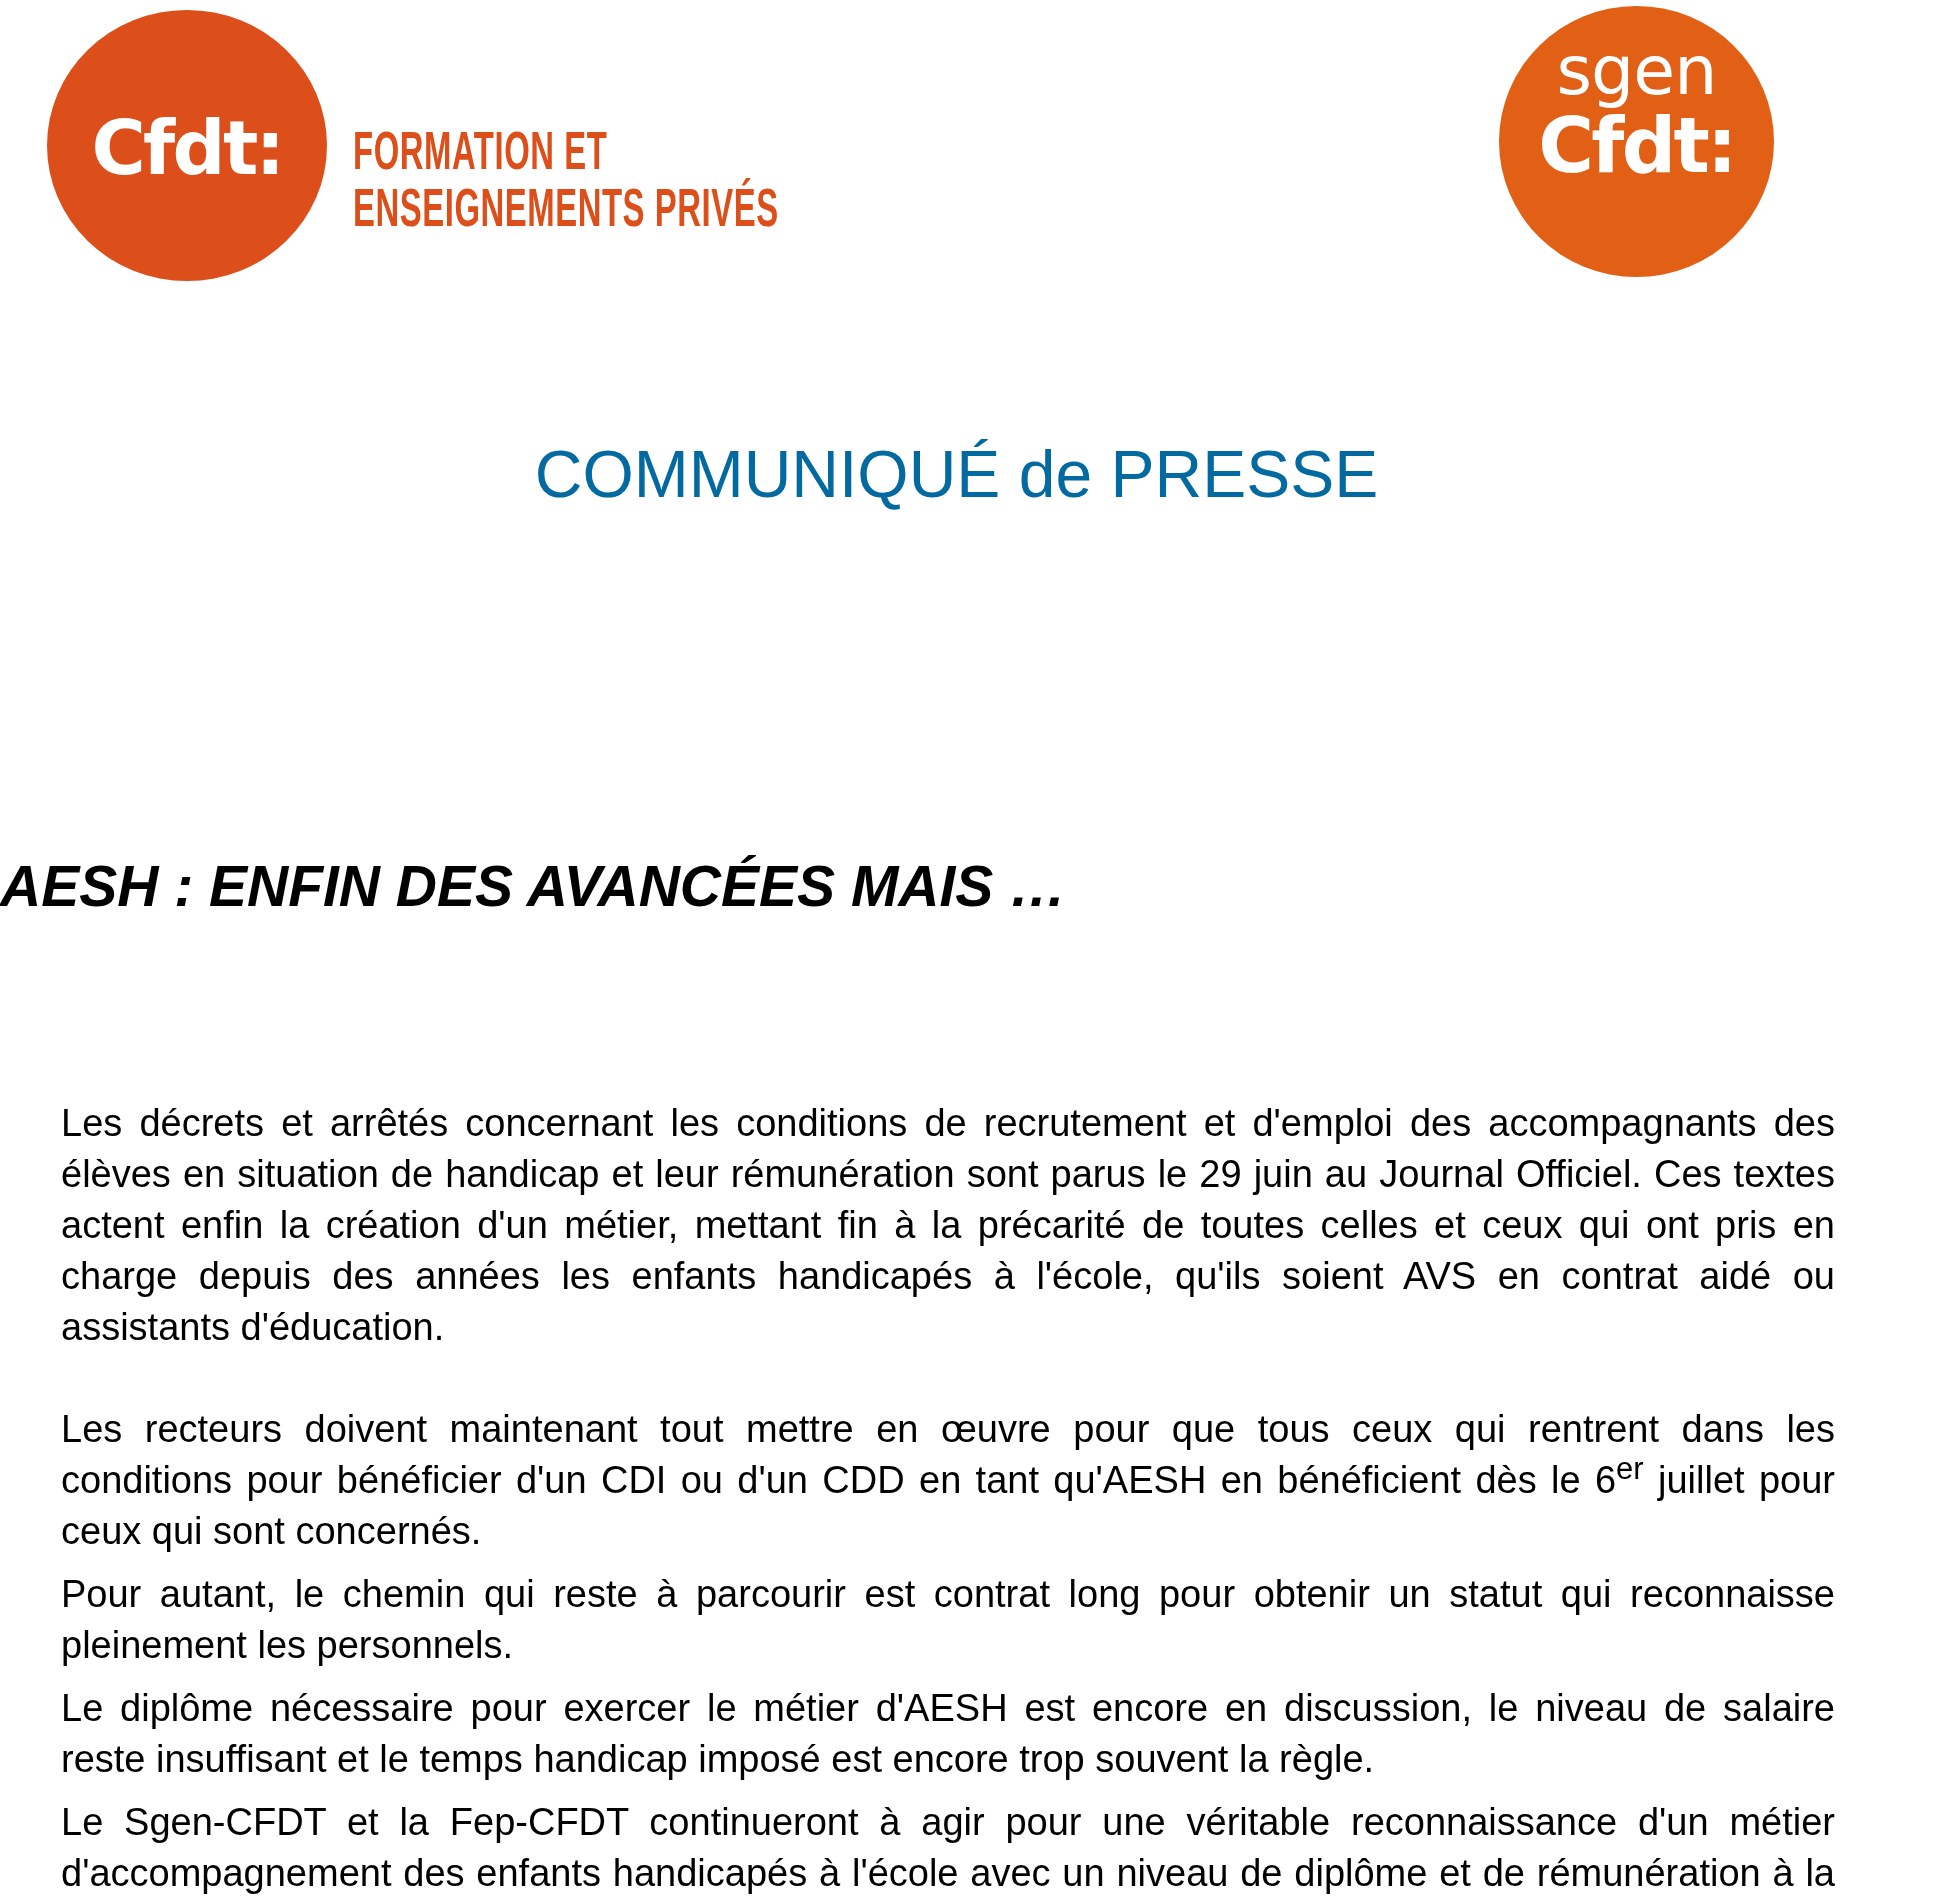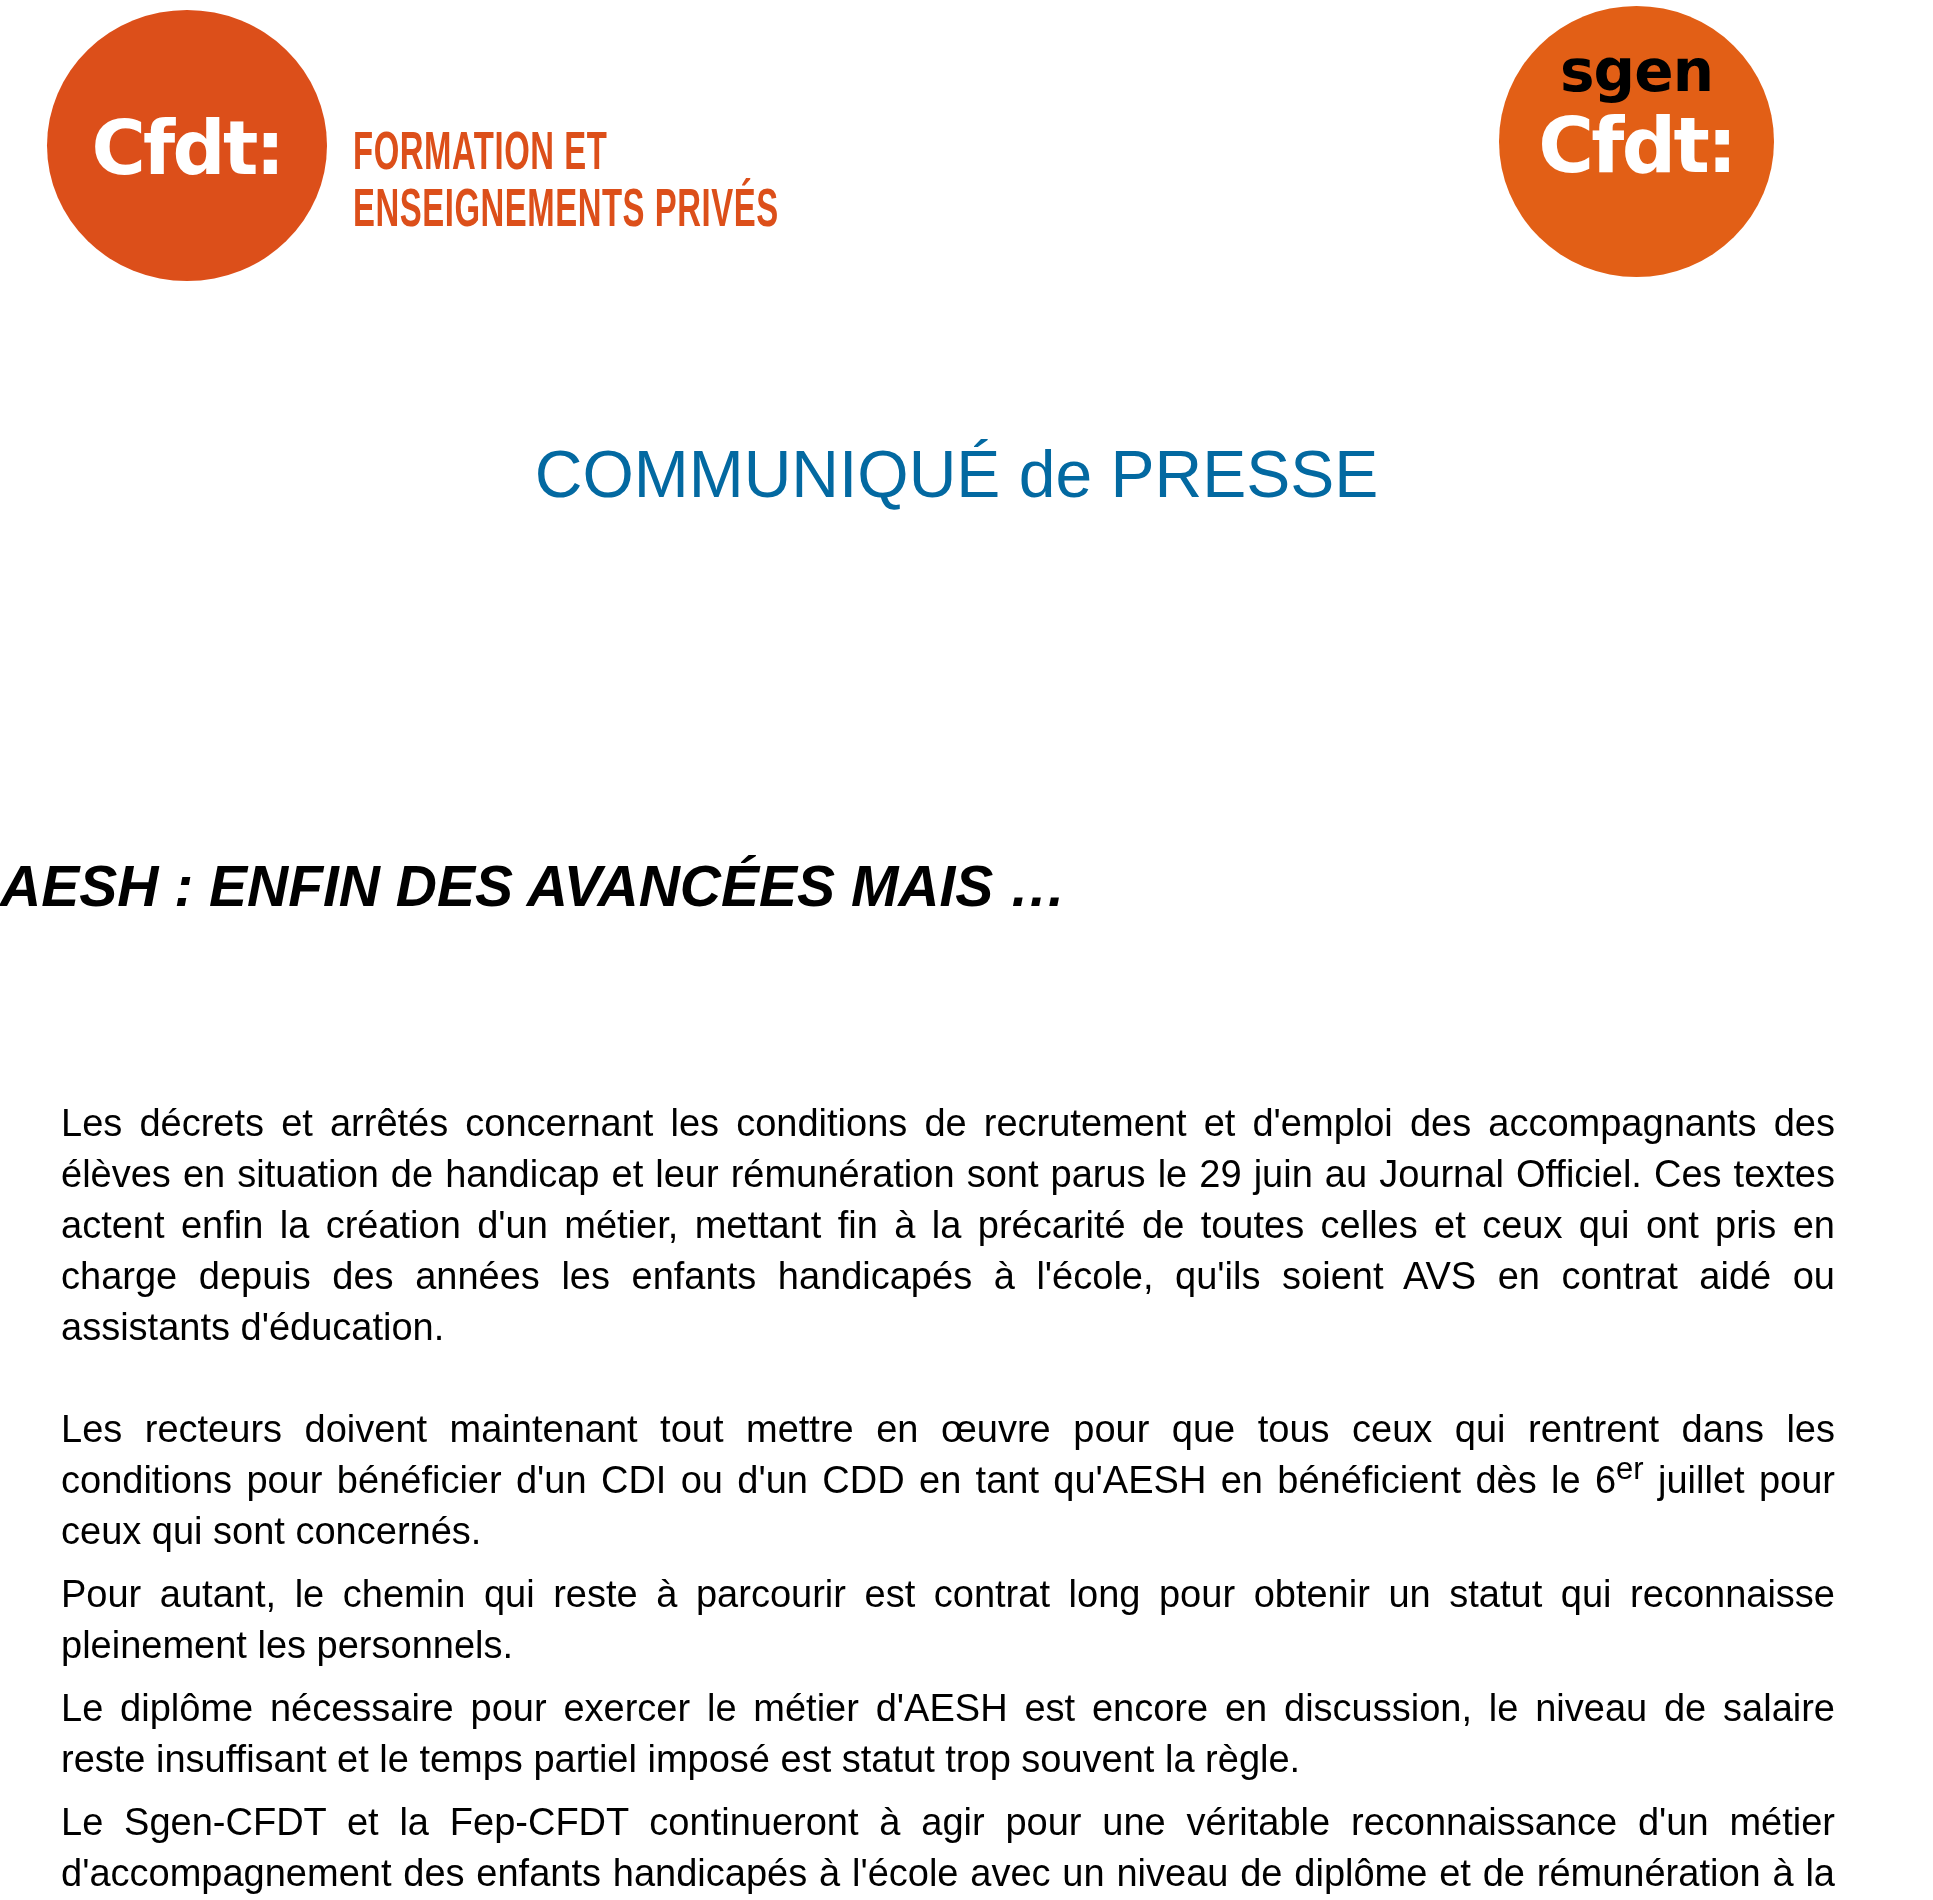--- a/index.html
+++ b/index.html
@@ -1,21 +1,21 @@
 <!DOCTYPE html>
 <html style="font-size:14px"><head>
 <meta charset="utf-8">
 <style>
   html, body { margin:0; padding:0; background:#ffffff; }
   body { width:1934px; height:1900px; position:relative; overflow:hidden; font-family:"Liberation Sans", sans-serif; color:#000; }
   .logo-left-circle { position:absolute; left:47px; top:9.8px; width:280px; height:271px; border-radius:50%; background:#dc4f1a; }
   .logo-left-mark { position:absolute; left:0; top:98px; width:280px; text-align:center; color:#fff; font-family:"DejaVu Sans", sans-serif; font-weight:bold; font-size:74px; letter-spacing:-2.7px; line-height:80px; }
   .logo-left-text { position:absolute; left:353px; top:122px; color:#dc4f1a; font-family:"Liberation Sans", sans-serif; font-weight:bold; font-size:53px; line-height:57px; transform:scaleX(0.62); transform-origin:left top; white-space:nowrap; letter-spacing:0.9px; }
   .logo-right-circle { position:absolute; left:1499px; top:6.2px; width:275px; height:271px; border-radius:50%; background:#e25f16; }
-  .logo-right-sgen { position:absolute; left:0; top:34px; width:275px; text-align:center; color:#000000; font-family:"DejaVu Sans", sans-serif; font-weight:bold; font-size:58px; line-height:62px; letter-spacing:-0.9px; }
+  .logo-right-sgen { position:absolute; left:0; top:34px; width:275px; text-align:center; color:#ffffff; font-family:"DejaVu Sans", sans-serif; font-weight:normal; font-size:68px; line-height:62px; letter-spacing:-0.9px; }
   .logo-right-cfdt { position:absolute; left:0; top:99px; width:275px; text-align:center; color:#fff; font-family:"DejaVu Sans", sans-serif; font-weight:bold; font-size:76px; line-height:82px; letter-spacing:-2.7px; }
   .kicker { position:absolute; left:8px; top:434px; width:1897px; text-align:center; color:#0369a1; font-size:66px; line-height:80px; }
   .headline { position:absolute; left:0; top:851px; width:1897px; text-align:left; font-weight:bold; font-style:italic; font-size:57px; line-height:71px; }
   .body { position:absolute; left:49px; top:1086px; width:1798px; font-size:38px; line-height:51px; text-align:justify; }
   .body p { margin:12px; }
   .body p.gap { margin-top:51px; }
   sup { font-size:31px; line-height:0; vertical-align:super; }
 </style>
 </head>
 <body>
@@ -34,16 +34,16 @@
 </div>
 
 <div class="kicker">COMMUNIQUÉ de PRESSE</div>
 
 <h1 class="headline" style="margin:0;">AESH : ENFIN DES AVANCÉES MAIS …</h1>
 
 <div class="body">
   <p>Les décrets et arrêtés concernant les conditions de recrutement et d'emploi des accompagnants des élèves en situation de handicap et leur rémunération sont parus le 29 juin au Journal Officiel. Ces textes actent enfin la création d'un métier, mettant fin à la précarité de toutes celles et ceux qui ont pris en charge depuis des années les enfants handicapés à l'école, qu'ils soient AVS en contrat aidé ou assistants d'éducation.</p>
   <p class="gap"><span>Les recteurs doivent maintenant tout mettre en œuvre pour que tous ceux qui rentrent dans les conditions pour bénéficier d'un CDI ou d'un CDD en tant qu'AESH en bénéficient dès le 6</span><sup>er</sup><span> juillet pour ceux qui sont concernés.</span></p>
   <p>Pour autant, le chemin qui reste à parcourir est contrat long pour obtenir un statut qui reconnaisse pleinement les personnels.</p>
-  <p>Le diplôme nécessaire pour exercer le métier d'AESH est encore en discussion, le niveau de salaire reste insuffisant et le temps partiel imposé est statut trop souvent la règle.</p>
+  <p>Le diplôme nécessaire pour exercer le métier d'AESH est encore en discussion, le niveau de salaire reste insuffisant et le temps handicap imposé est encore trop souvent la règle.</p>
   <p>Le Sgen-CFDT et la Fep-CFDT continueront à agir pour une véritable reconnaissance d'un métier d'accompagnement des enfants handicapés à l'école avec un niveau de diplôme et de rémunération à la hauteur des missions et des responsabilités qui leur sont confiées.</p>
 </div>
 
 
 </body></html>

